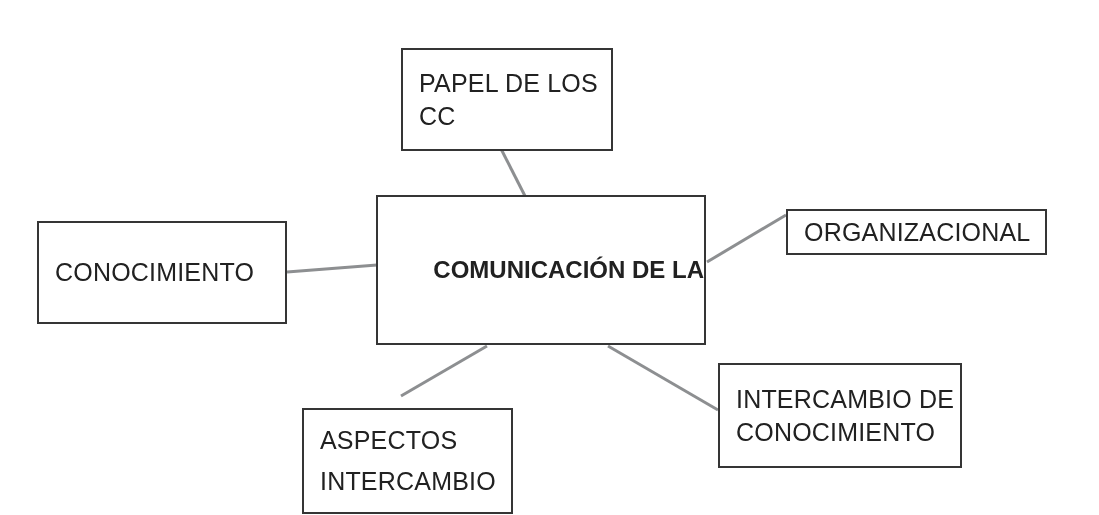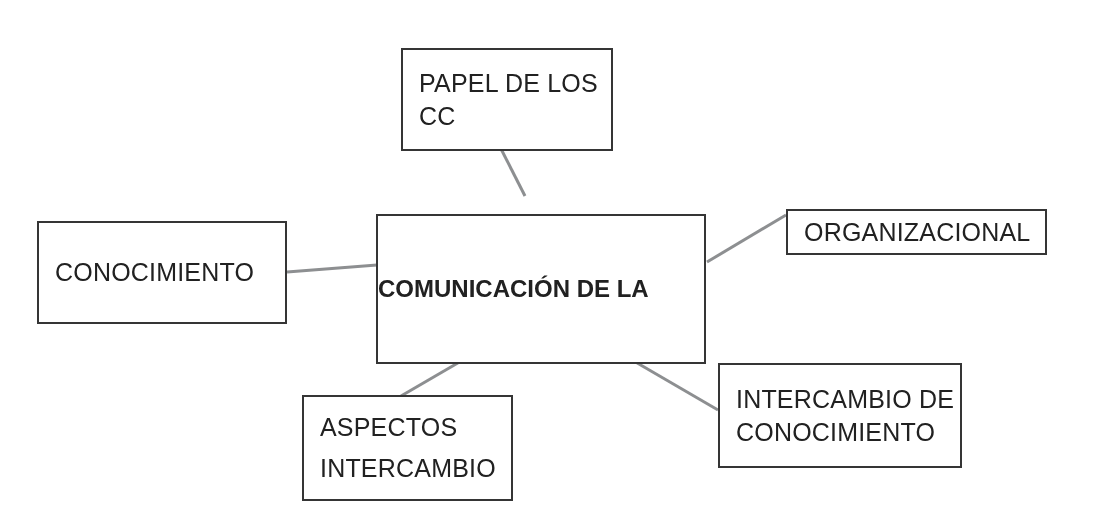--- a/index.html
+++ b/index.html
@@ -36,34 +36,33 @@
     letter-spacing: 0.2px;
   }
   .node .line { white-space: nowrap; }
   .node--plain {
     align-items: flex-start;
     padding-left: 16px;
     padding-right: 6px;
     text-align: left;
   }
   .node--central {
-    align-items: flex-start;
+    align-items: flex-end;
     text-align: center;
     font-weight: bold;
     font-size: 24px;
     line-height: 1.5;
     letter-spacing: 0px;
-    margin-top: 19px;
   }
   .node--conocimiento { left: 37px;  top: 221px; width: 250px; height: 103px; }
   .node--papel        { left: 401px; top: 48px;  width: 212px; height: 103px; }
   .node--central-box  { left: 376px; top: 195px; width: 330px; height: 150px; }
   .node--organizacional { left: 786px; top: 173px; width: 261px; height: 46px; margin-top: 36px; }
   .node--intercambio  { left: 718px; top: 363px; width: 244px; height: 105px; }
-  .node--aspectos     { left: 302px; top: 395px; width: 211px; height: 106px; gap: 8px; }
+  .node--aspectos     { left: 302px; top: 408px; width: 211px; height: 106px; gap: 8px; }
 </style>
 </head>
 <body>
 
 <div class="canvas">
 
   <svg class="connectors" viewBox="0 0 1099 515" xmlns="http://www.w3.org/2000/svg">
     <line x1="497" y1="141" x2="525" y2="196" stroke="#8d8f91" stroke-width="3"></line>
     <line x1="707" y1="262" x2="786" y2="215" stroke="#8d8f91" stroke-width="3"></line>
     <line x1="287" y1="272" x2="377" y2="265" stroke="#8d8f91" stroke-width="3"></line>

